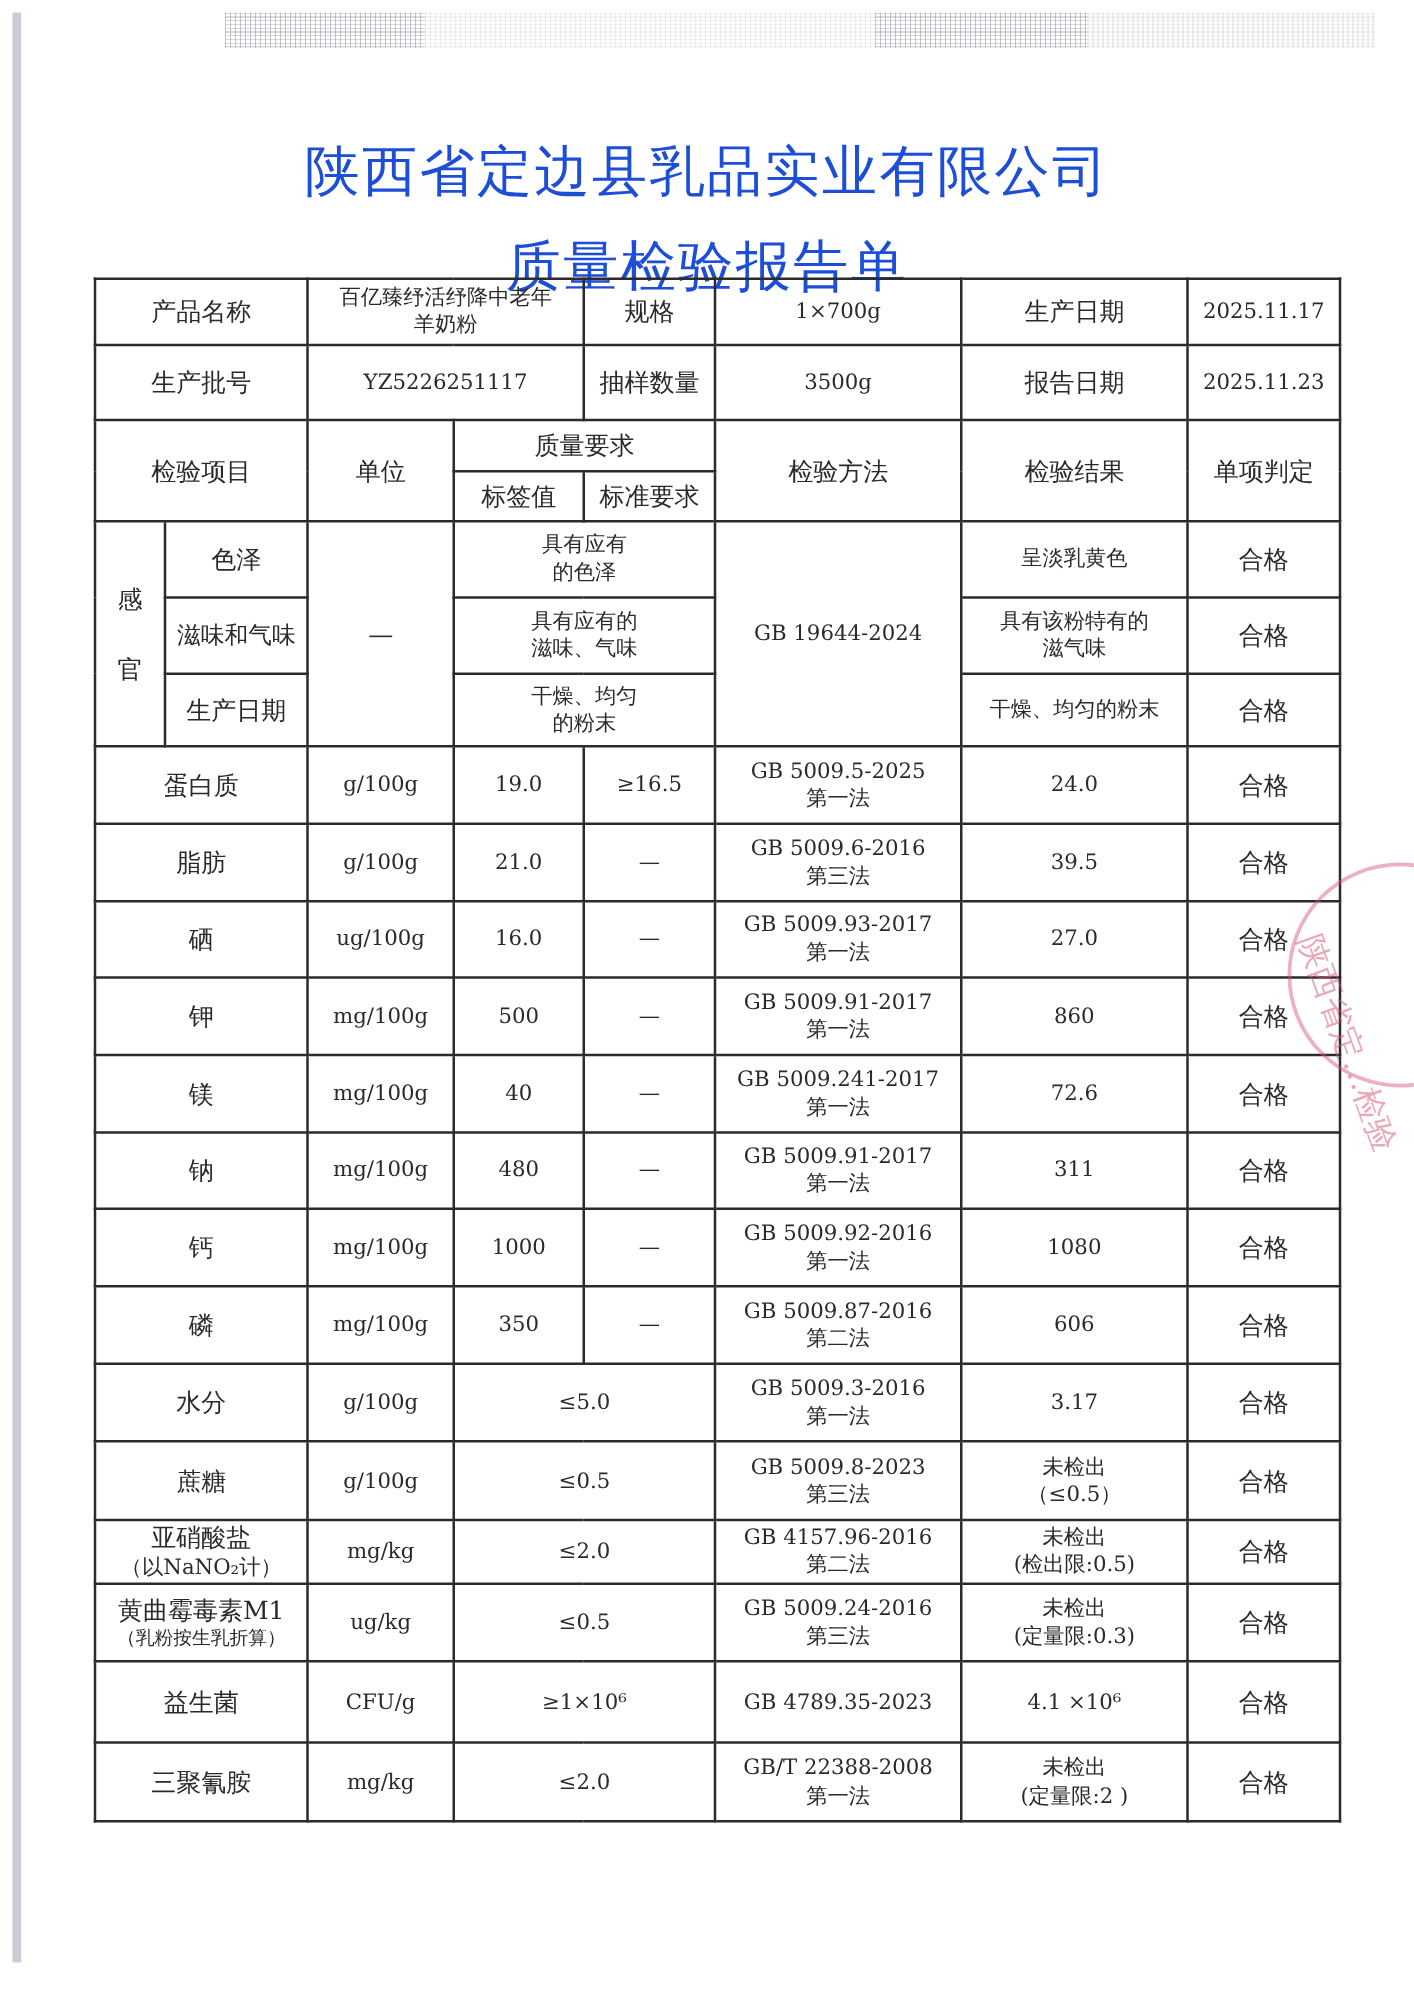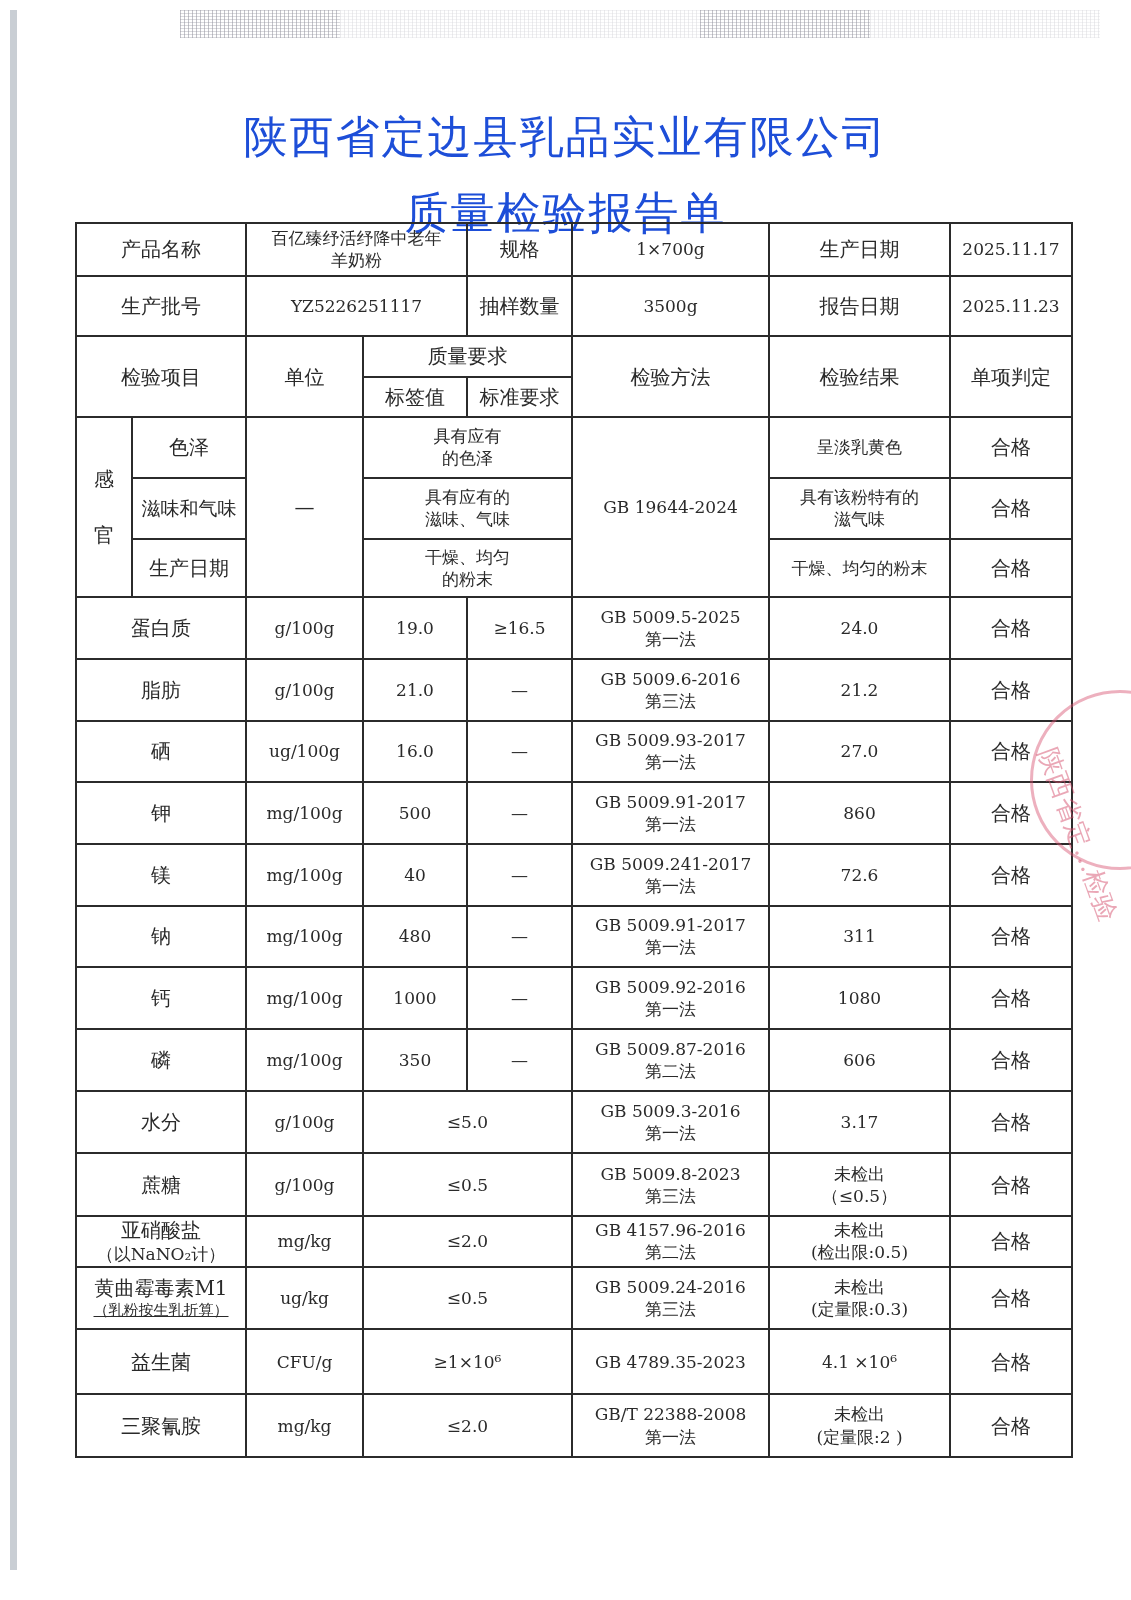--- a/index.html
+++ b/index.html
@@ -16,21 +16,21 @@
   .title.company { top: 108px; font-size: 44px; }
   .title.doc { top: 184px; font-size: 44px; }
   table.report {
     position: absolute; left: 75px; top: 222px; width: 996px; height: 1236px;
     border-collapse: collapse; table-layout: fixed; font-size: 20px;
   }
   table.report td {
     border: 2px solid #2b2b2b; text-align: center; vertical-align: middle; padding: 0 2px; line-height: 1.3;
   }
   .small { font-size: 17px; }
-  .xs { font-size: 15px; text-decoration: underline; }
+  .xs { font-size: 15px; }
   .stamp { position: absolute; left: 1030px; top: 690px; width: 180px; height: 180px; border-radius: 50%;
     border: 3px solid rgba(214,80,110,.45); color: rgba(214,80,110,.5); font-size: 26px; box-sizing: border-box; }
   .stamp span { position: absolute; left: 30px; top: 50px; transform: rotate(70deg); transform-origin: left top; white-space: nowrap; }
 </style>
 </head>
 <body>
 
 <div class="left-edge"></div>
 <div class="scan-noise" style="left:180px;width:160px;"></div>
 <div class="scan-noise light" style="left:340px;width:360px;"></div>
@@ -139,21 +139,21 @@
   </tr>
   <tr style="height:61px">
     <td colspan="2">脂肪</td>
     <td class="small">g/100g</td>
     <td class="small">21.0</td>
     <td class="small">—</td>
     <td class="small">
           <div>GB 5009.6-2016</div>
           <div>第三法</div>
         </td>
-    <td class="small">21.2</td>
+    <td class="small">39.5</td>
     <td>合格</td>
   </tr>
   <tr style="height:61px">
     <td colspan="2">硒</td>
     <td class="small">ug/100g</td>
     <td class="small">16.0</td>
     <td class="small">—</td>
     <td class="small">
           <div>GB 5009.93-2017</div>
           <div>第一法</div>

